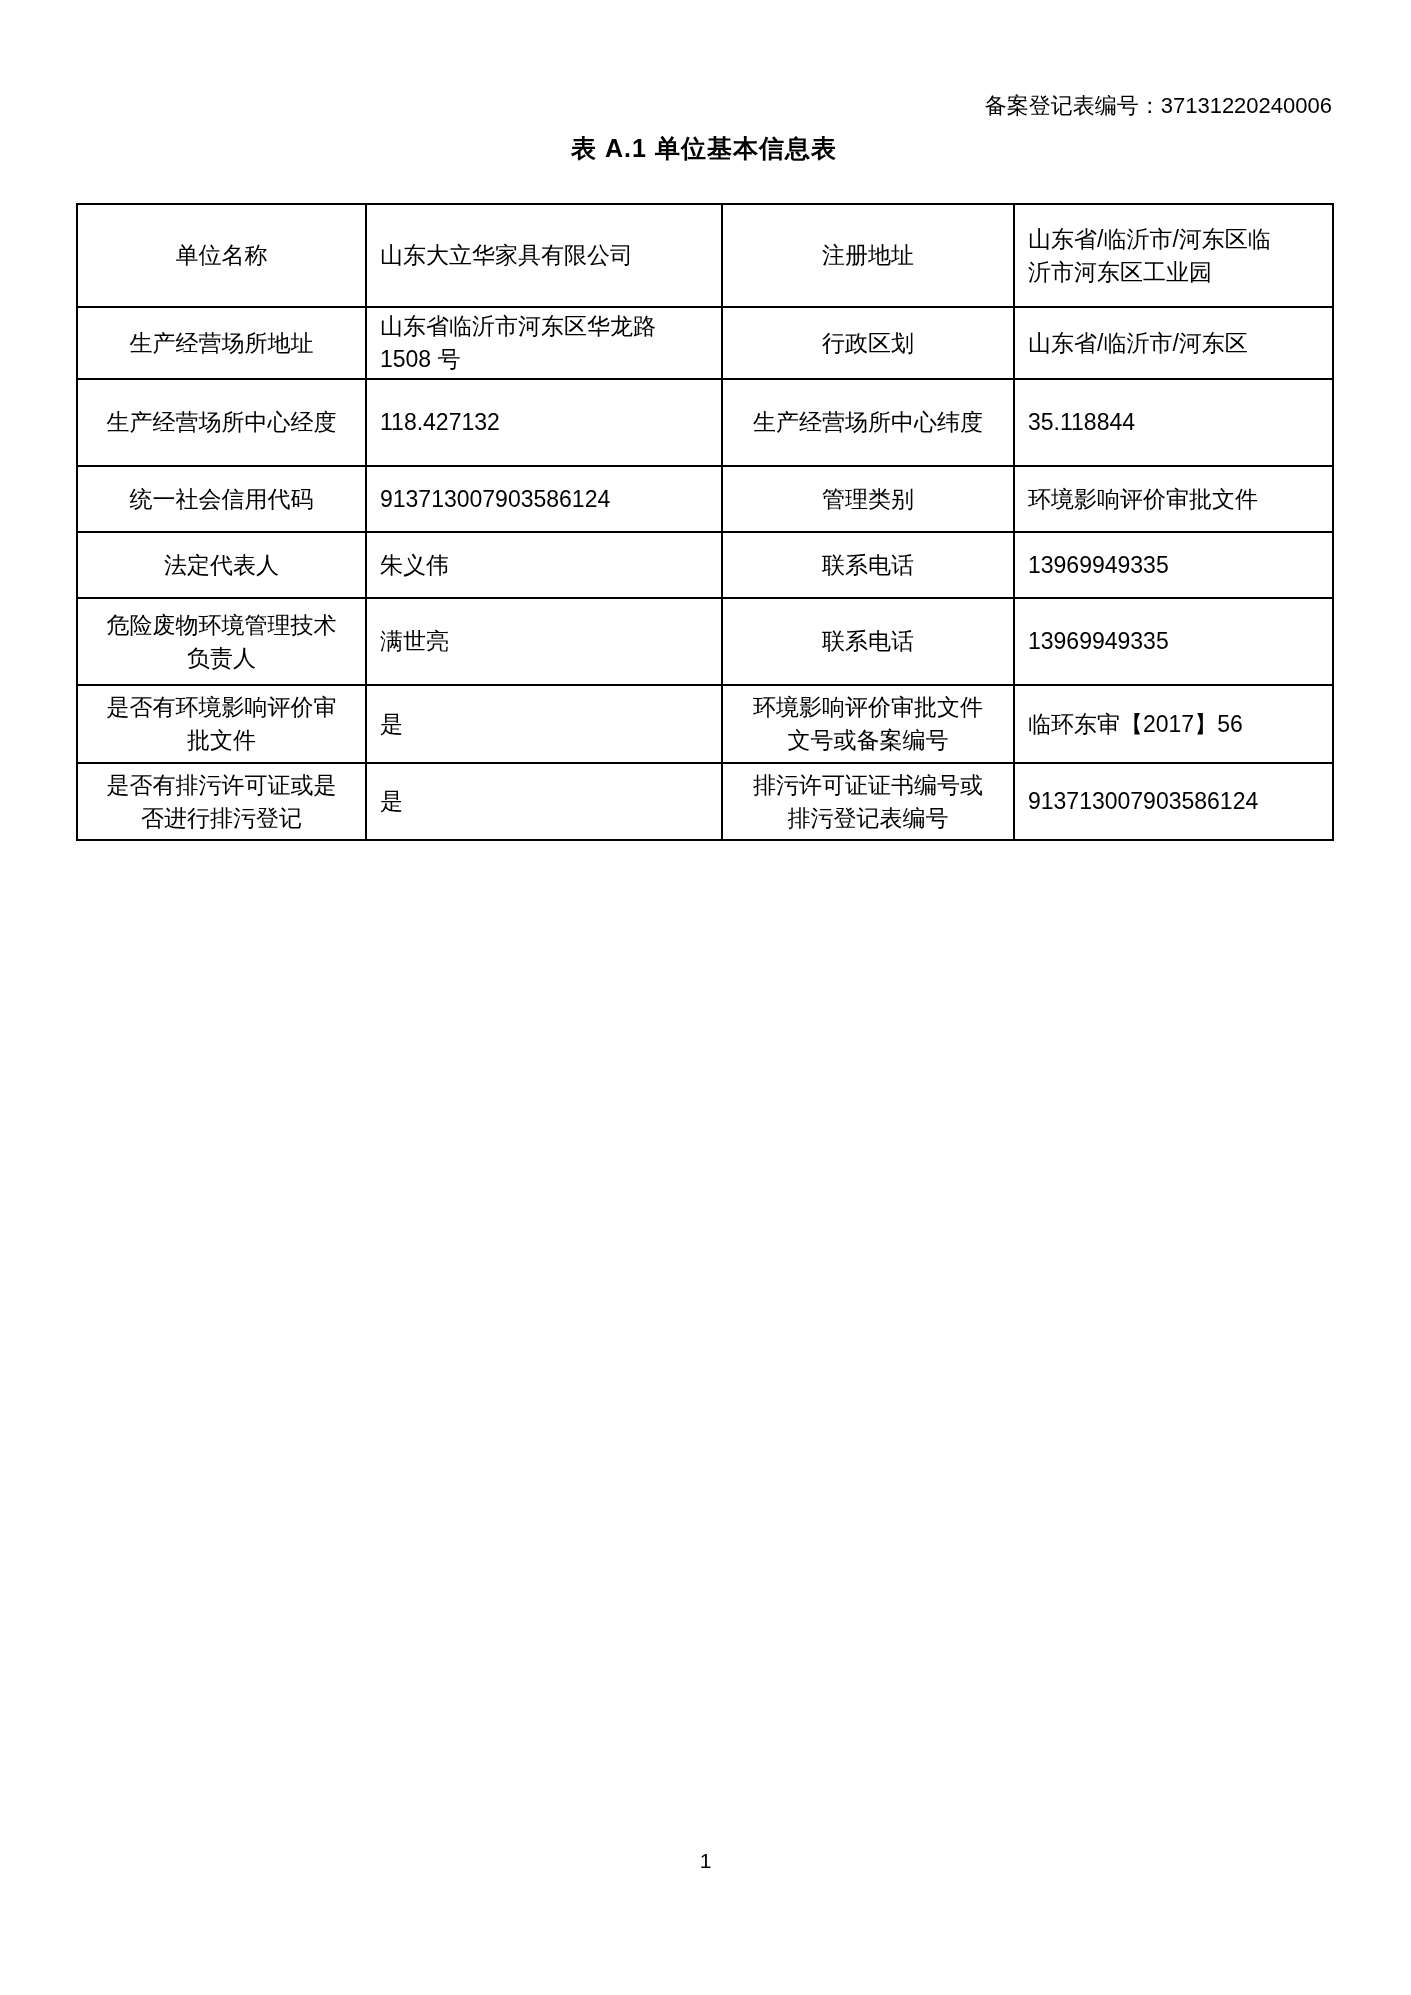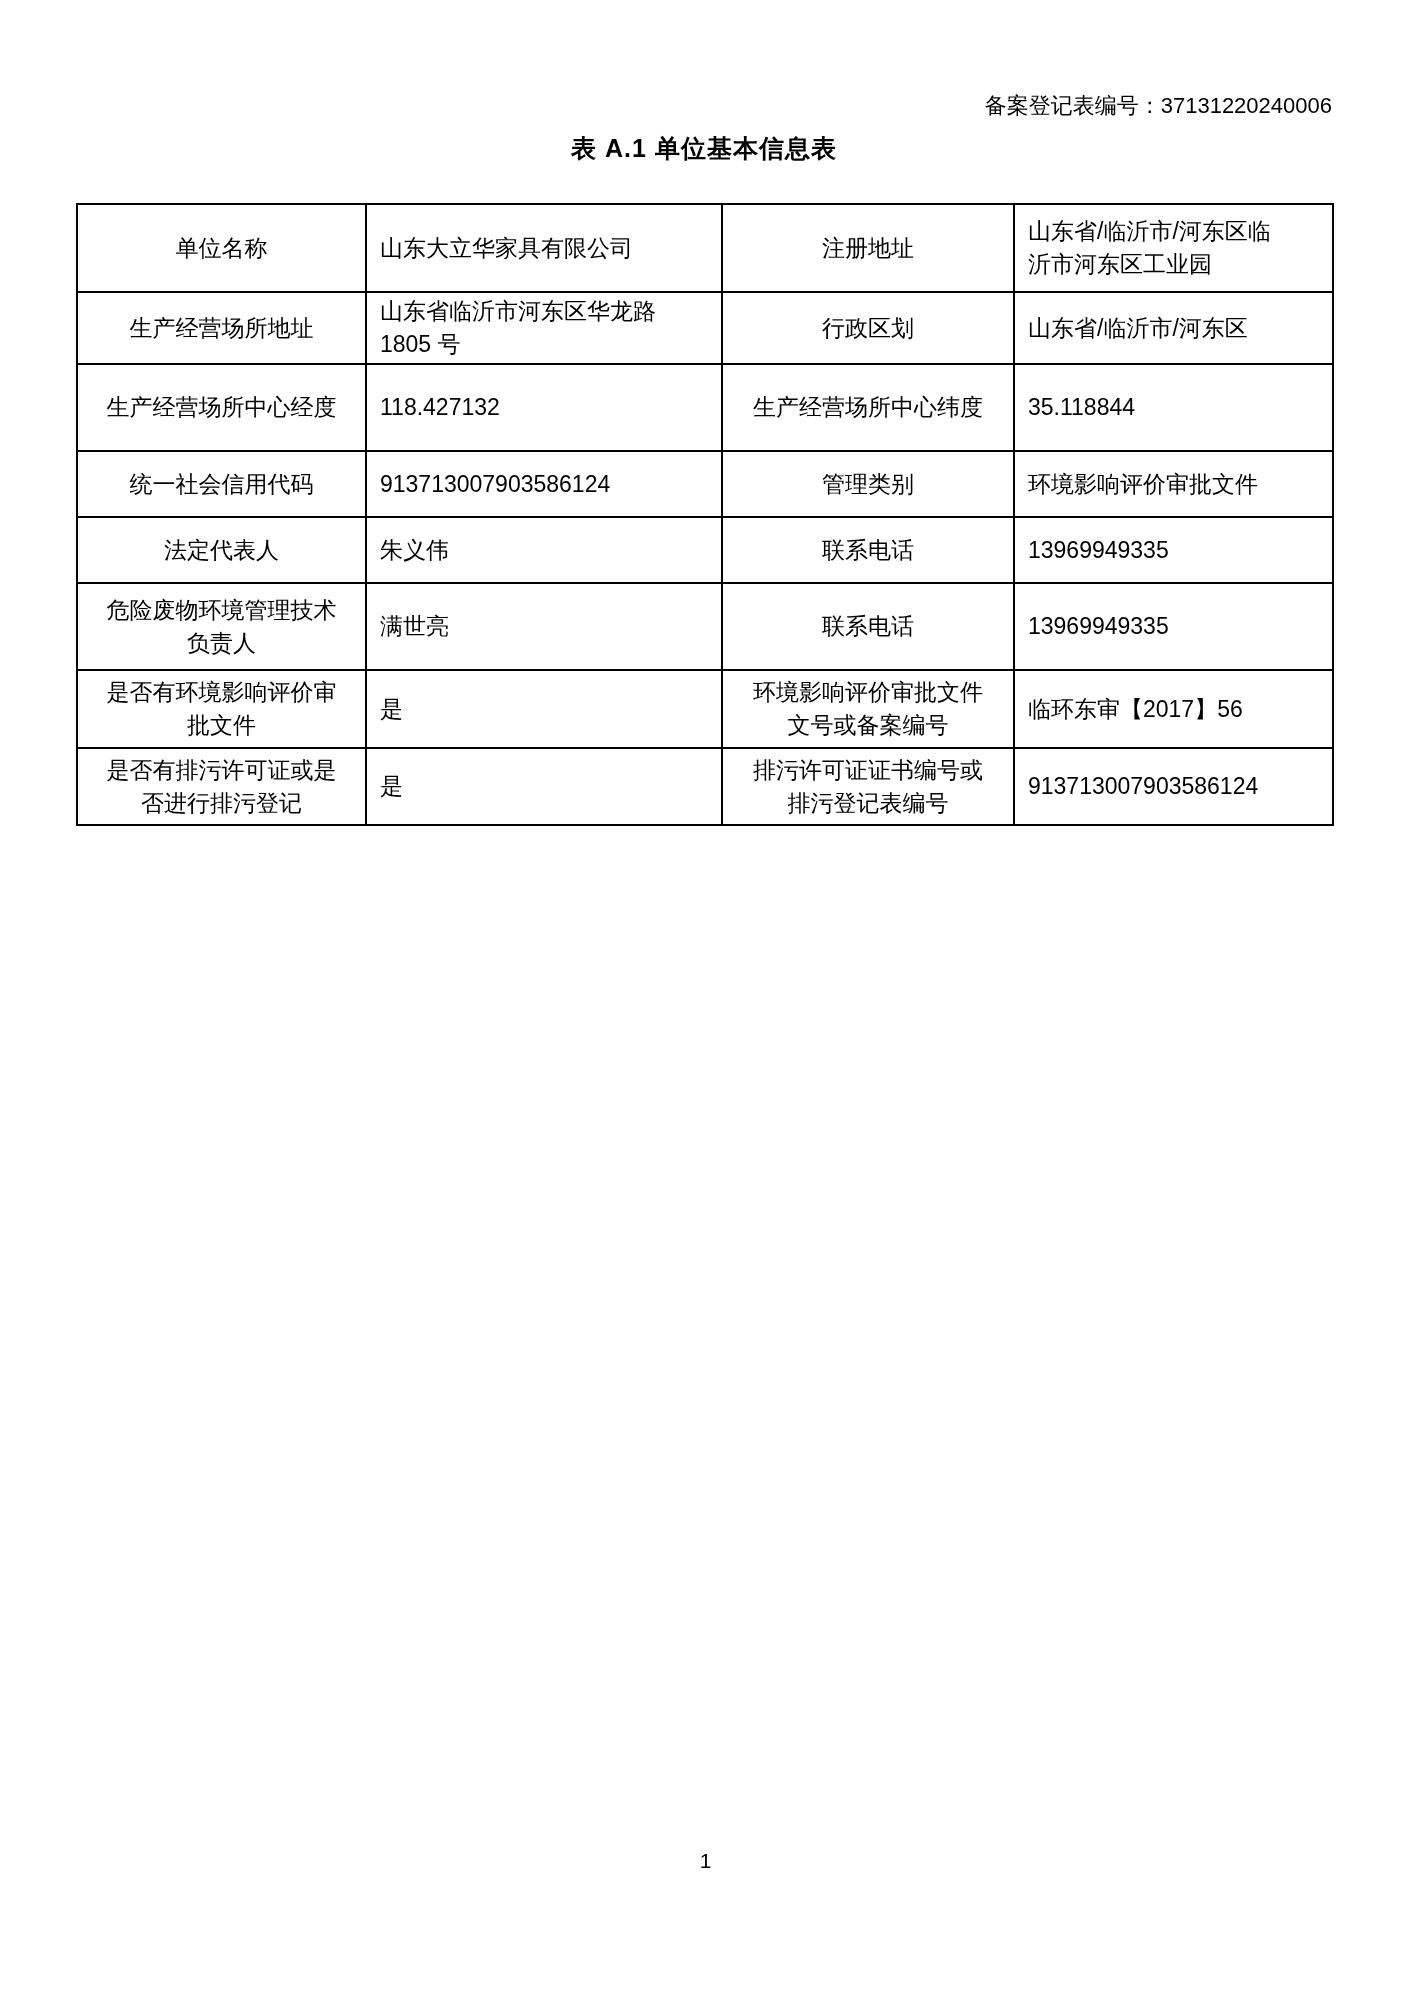--- a/index.html
+++ b/index.html
@@ -42,21 +42,21 @@
   table.info td {
     border: 2px solid #000000;
     font-size: 23px;
     line-height: 33px;
     vertical-align: middle;
     white-space: pre-line;
     overflow: hidden;
   }
   td.lab { text-align: center; padding: 2px 6px; }
   td.val { text-align: left;   padding: 2px 8px 2px 13px; }
-  tr.r1 { height: 88px; }
+  tr.r1 { height: 103px; }
   tr.r2 { height: 70px; }
   tr.r3 { height: 75px; }
   tr.r4 { height: 87px; }
   tr.r5 { height: 66px; }
   tr.r6 { height: 66px; }
   tr.r7 { height: 87px; }
   tr.r8 { height: 78px; }
   tr.r9 { height: 77px; }
   .page-number {
     position: absolute;
@@ -87,21 +87,21 @@
       <tr class="r1">
         <td class="lab">单位名称</td>
         <td class="val">山东大立华家具有限公司</td>
         <td class="lab">注册地址</td>
         <td class="val">山东省/临沂市/河东区临
 沂市河东区工业园</td>
       </tr>
       <tr class="r2">
         <td class="lab">生产经营场所地址</td>
         <td class="val">山东省临沂市河东区华龙路
-1805 号</td>
+1508 号</td>
         <td class="lab">行政区划</td>
         <td class="val">山东省/临沂市/河东区</td>
       </tr>
       <tr class="r4">
         <td class="lab">生产经营场所中心经度</td>
         <td class="val">118.427132</td>
         <td class="lab">生产经营场所中心纬度</td>
         <td class="val">35.118844</td>
       </tr>
       <tr class="r5">

